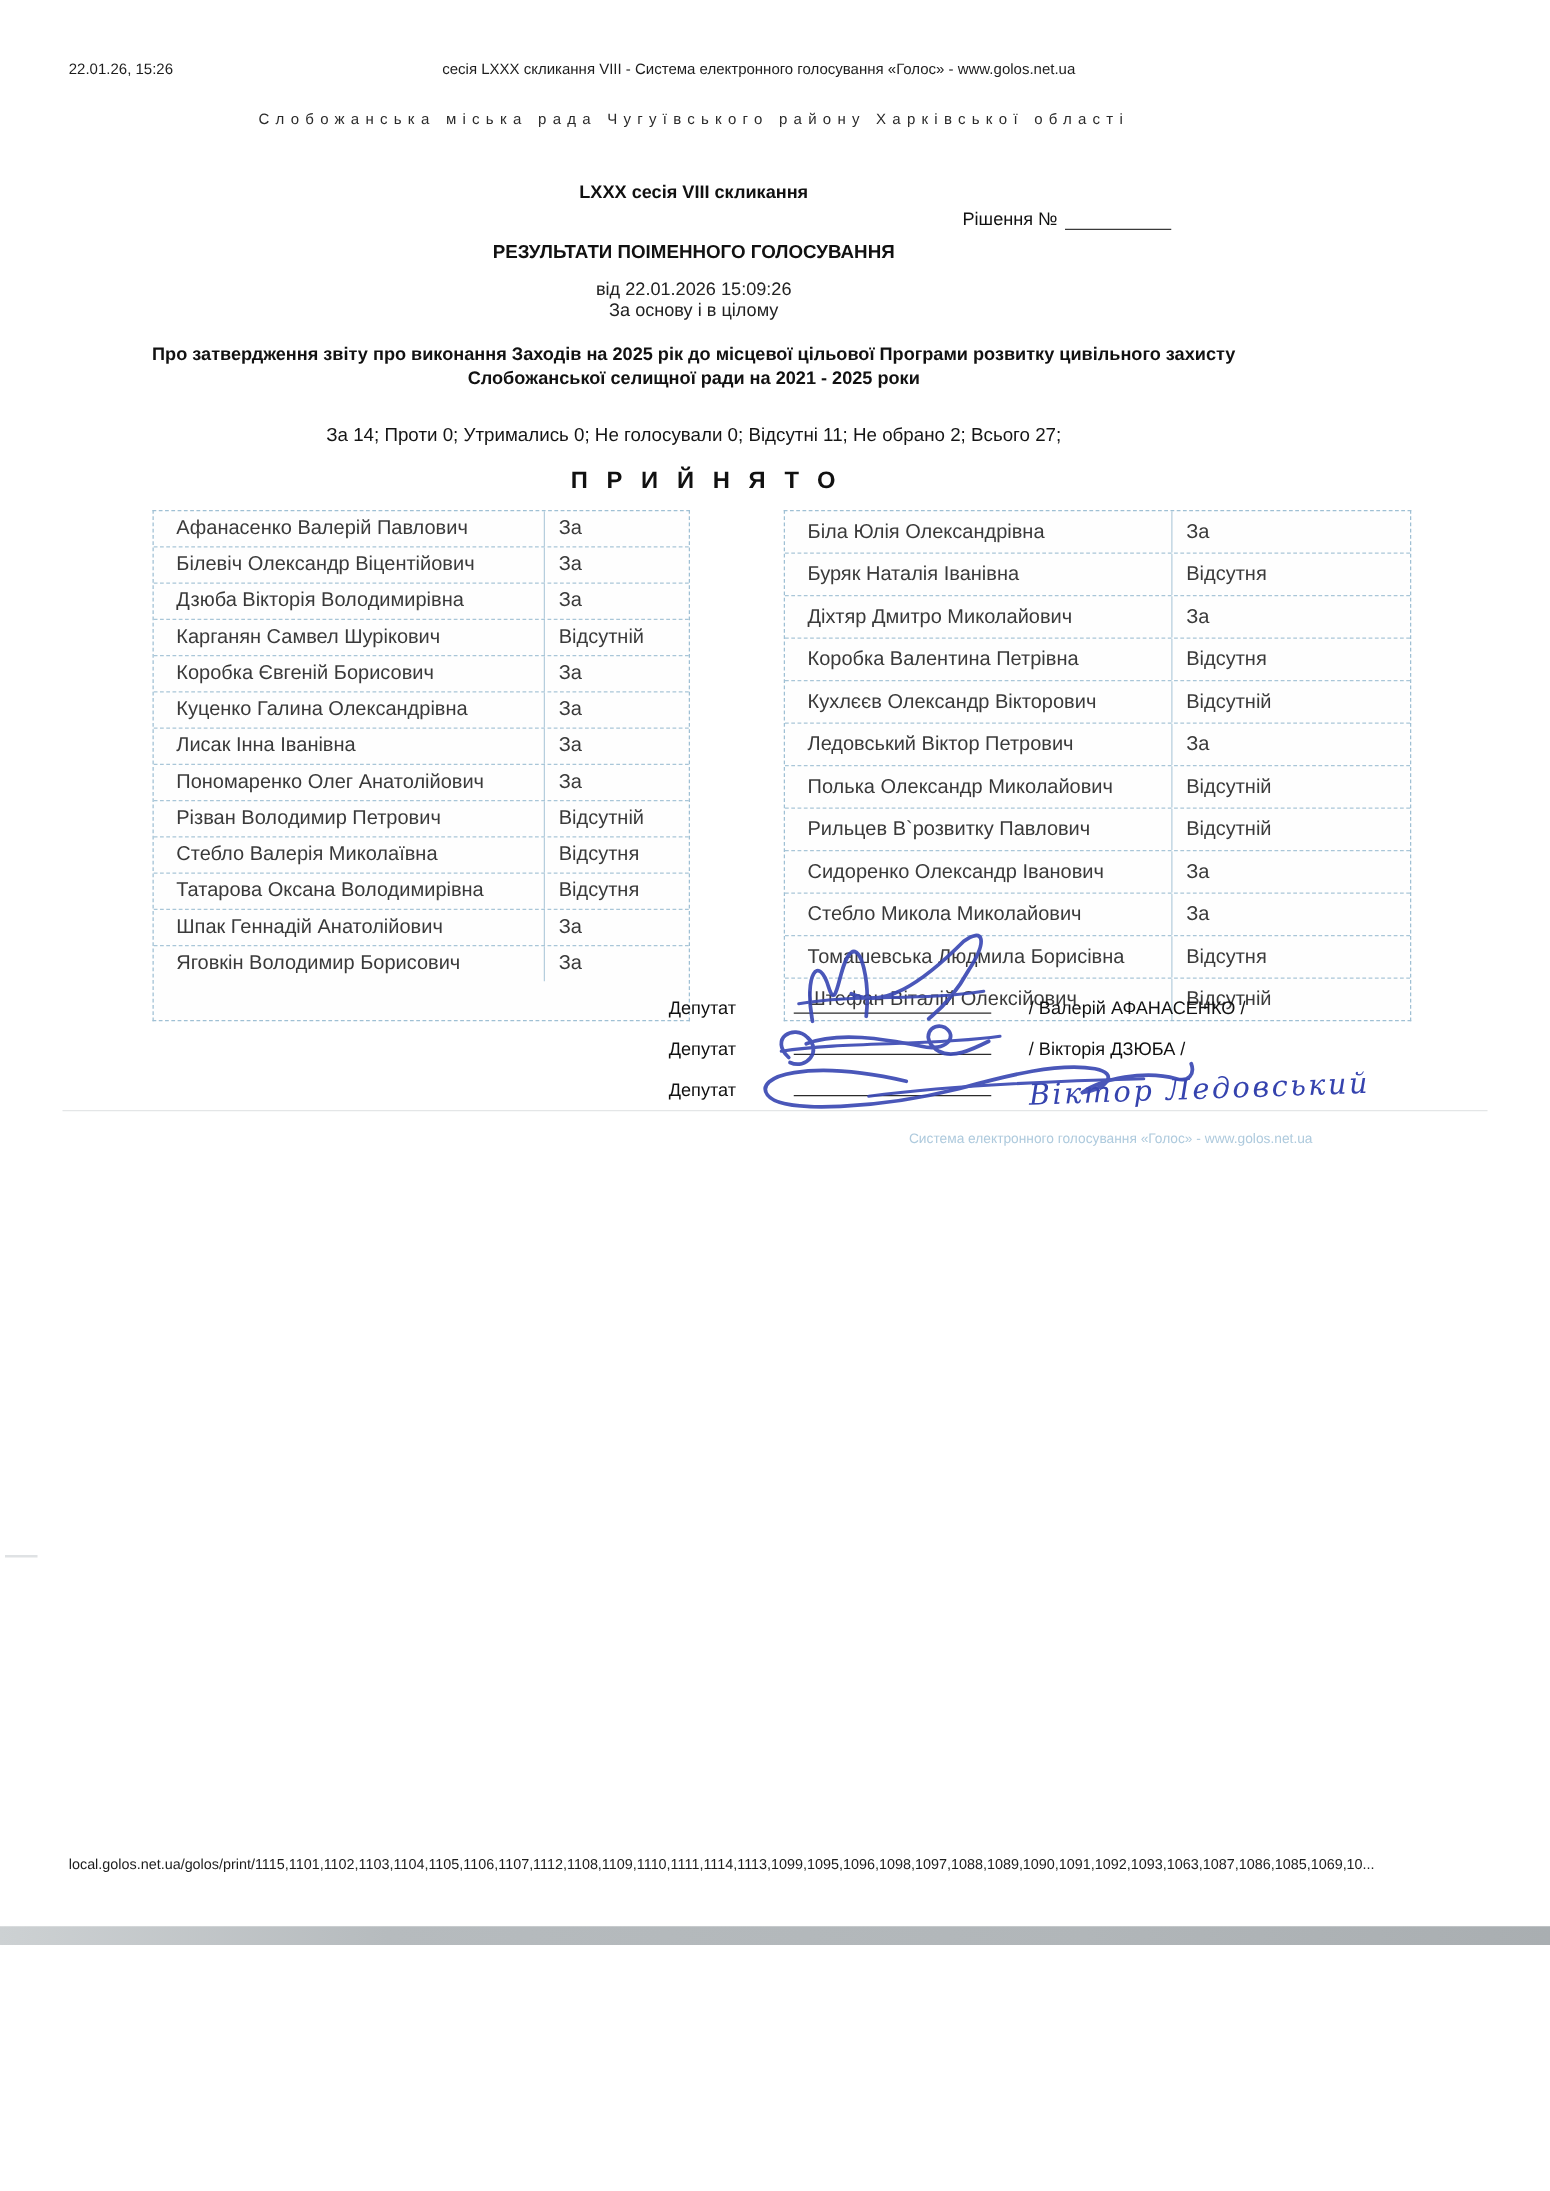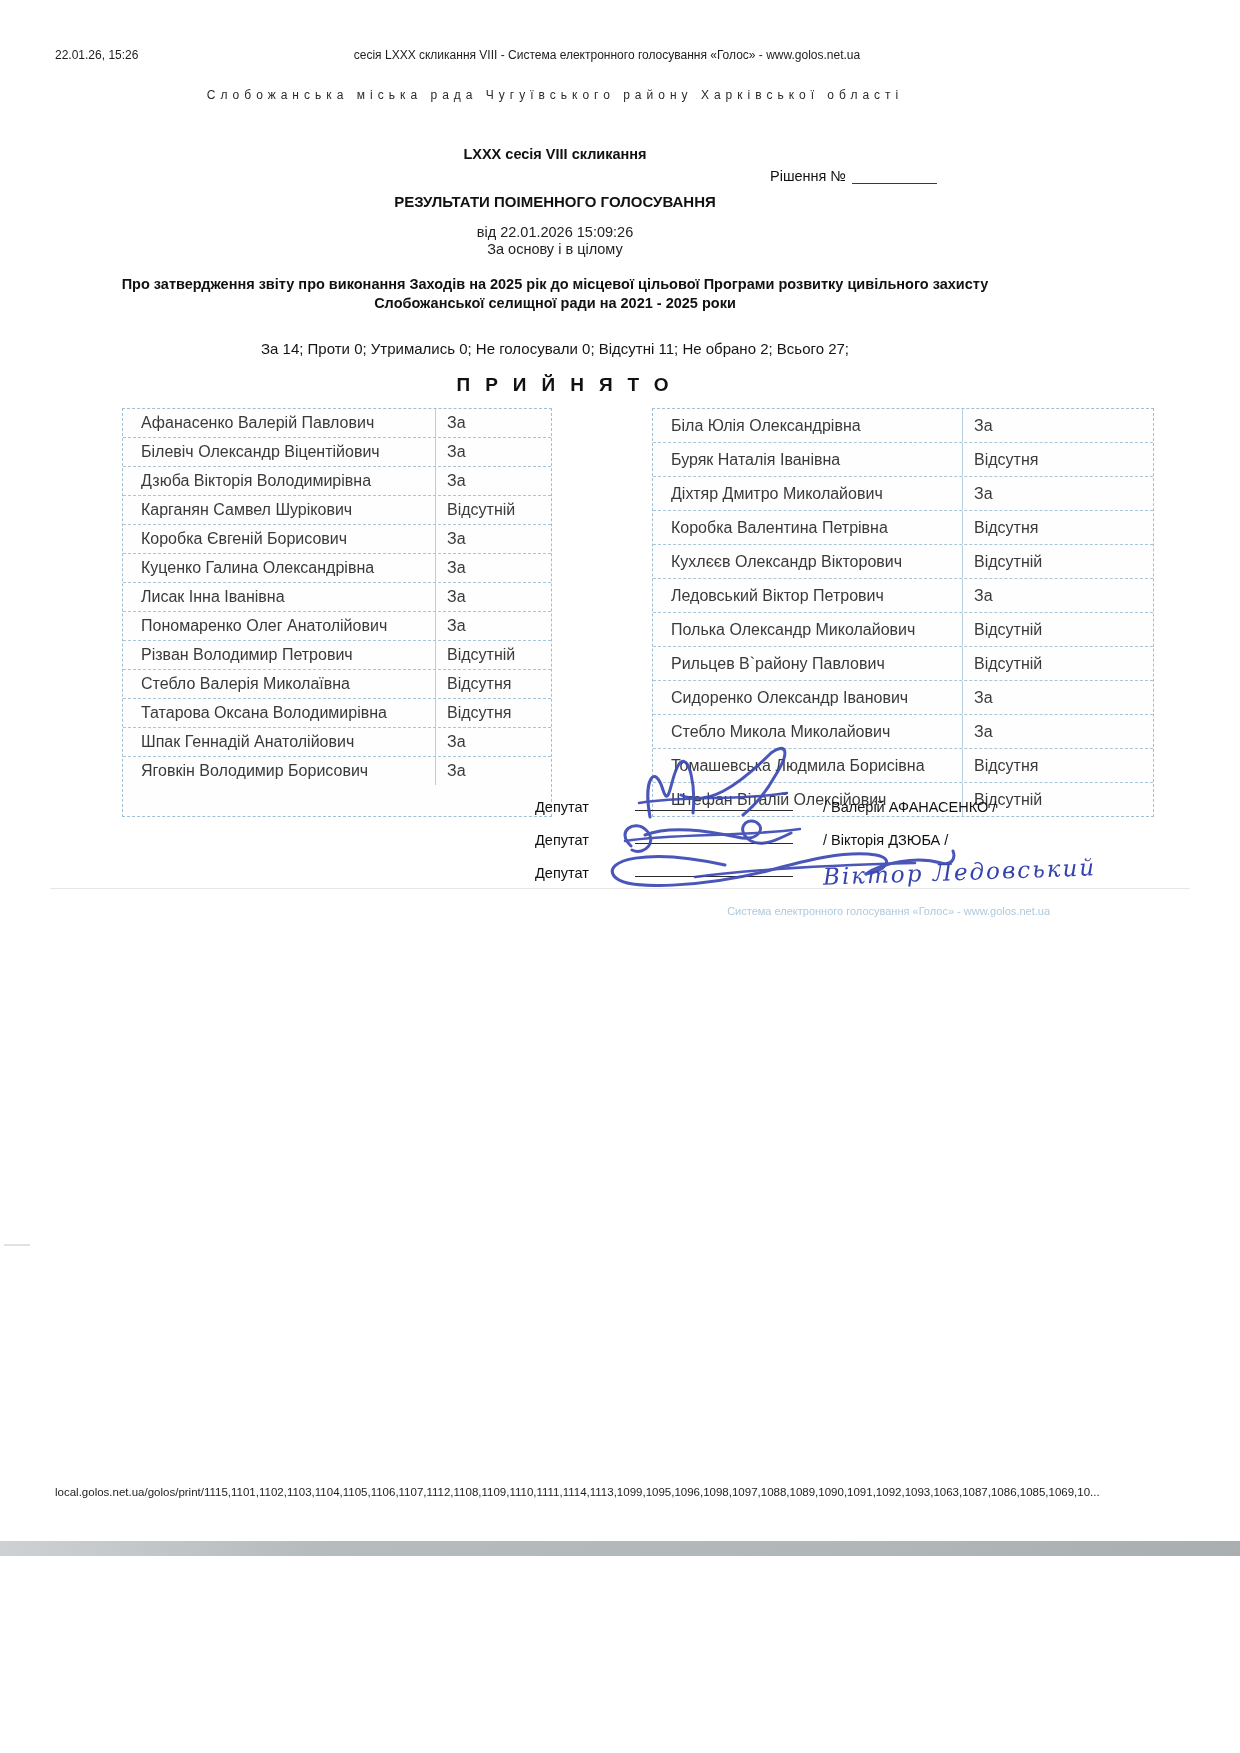--- a/index.html
+++ b/index.html
@@ -20,21 +20,21 @@
   .session-title{top:146px;font-size:14.5px;font-weight:bold;color:#111;}
   .decision{position:absolute;left:770px;top:168px;font-size:14.5px;color:#111;}
   .decision .blank{display:inline-block;width:85px;border-bottom:1.3px solid #3a3a3a;height:14px;margin-left:6px;vertical-align:bottom;}
   .results-title{top:193px;font-size:15px;font-weight:bold;color:#111;}
   .vote-dt{top:224px;font-size:14.5px;}
   .vote-basis{top:241px;font-size:14.5px;}
   .subject{top:275px;font-size:14.5px;font-weight:bold;line-height:19px;color:#111;}
   .summary{top:340px;font-size:15px;color:#151515;}
   .accepted{top:374px;font-size:19px;font-weight:bold;letter-spacing:15px;color:#111;padding-left:15px;}
   
-  .tables{position:absolute;left:122px;top:408px;display:flex;gap:100px;}
+  .tables{position:absolute;left:122px;top:408px;display:flex;gap:75px;}
   .vt{border:1px dashed #9fc0d4;background:#fefefe;}
   .vt-left{width:428px;}
   .vt-right{width:500px;}
   .vt-row{display:grid;align-items:center;border-bottom:1px dashed #a9c6d8;font-size:16px;color:#3a3a3a;}
   .vt-left .vt-row{grid-template-columns:313px 1fr;height:28px;}
   .vt-right .vt-row{grid-template-columns:310px 1fr;height:33px;}
   .vt-row:last-child{border-bottom:none;}
   .vt-row .cell-name{padding-left:18px;border-right:1px solid #b6cedd;height:100%;display:flex;align-items:center;}
   .vt-row .cell-vote{padding-left:11px;}
   
@@ -155,21 +155,21 @@
         </div>
       <div class="vt-row">
           <div class="cell-name">Ледовський Віктор Петрович</div>
           <div class="cell-vote">За</div>
         </div>
       <div class="vt-row">
           <div class="cell-name">Полька Олександр Миколайович</div>
           <div class="cell-vote">Відсутній</div>
         </div>
       <div class="vt-row">
-          <div class="cell-name">Рильцев В`району Павлович</div>
+          <div class="cell-name">Рильцев В`розвитку Павлович</div>
           <div class="cell-vote">Відсутній</div>
         </div>
       <div class="vt-row">
           <div class="cell-name">Сидоренко Олександр Іванович</div>
           <div class="cell-vote">За</div>
         </div>
       <div class="vt-row">
           <div class="cell-name">Стебло Микола Миколайович</div>
           <div class="cell-vote">За</div>
         </div>

